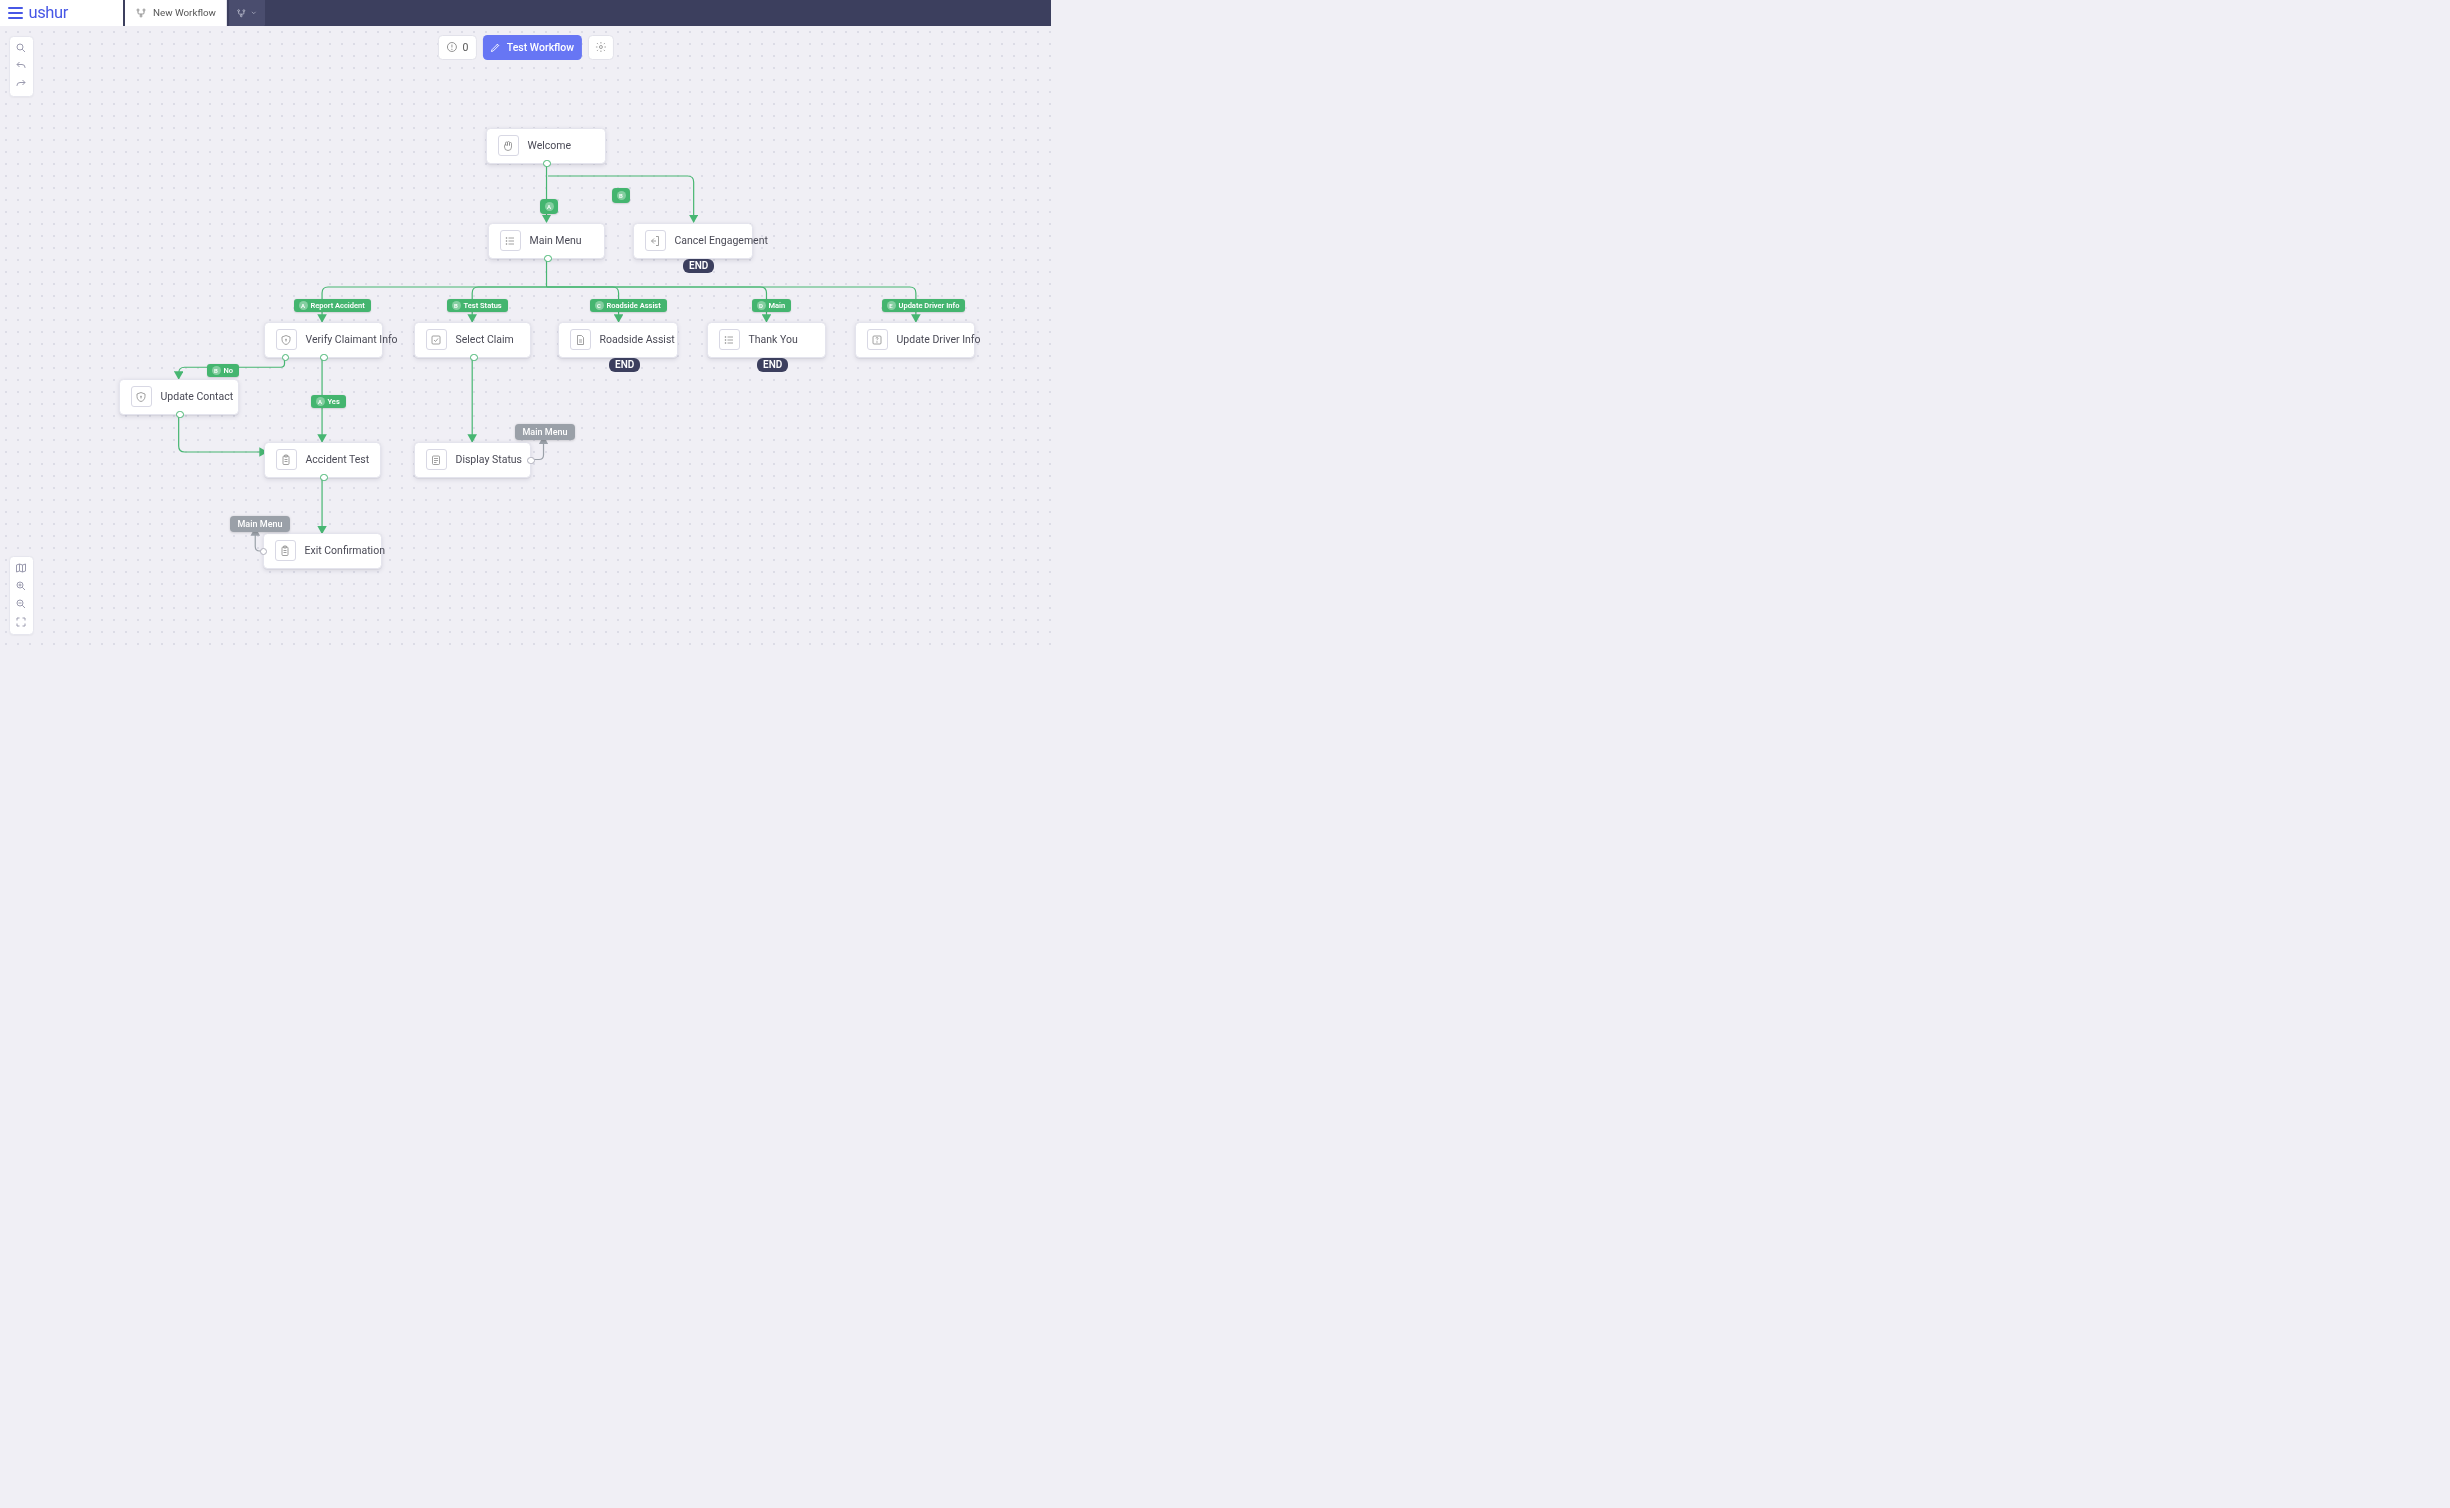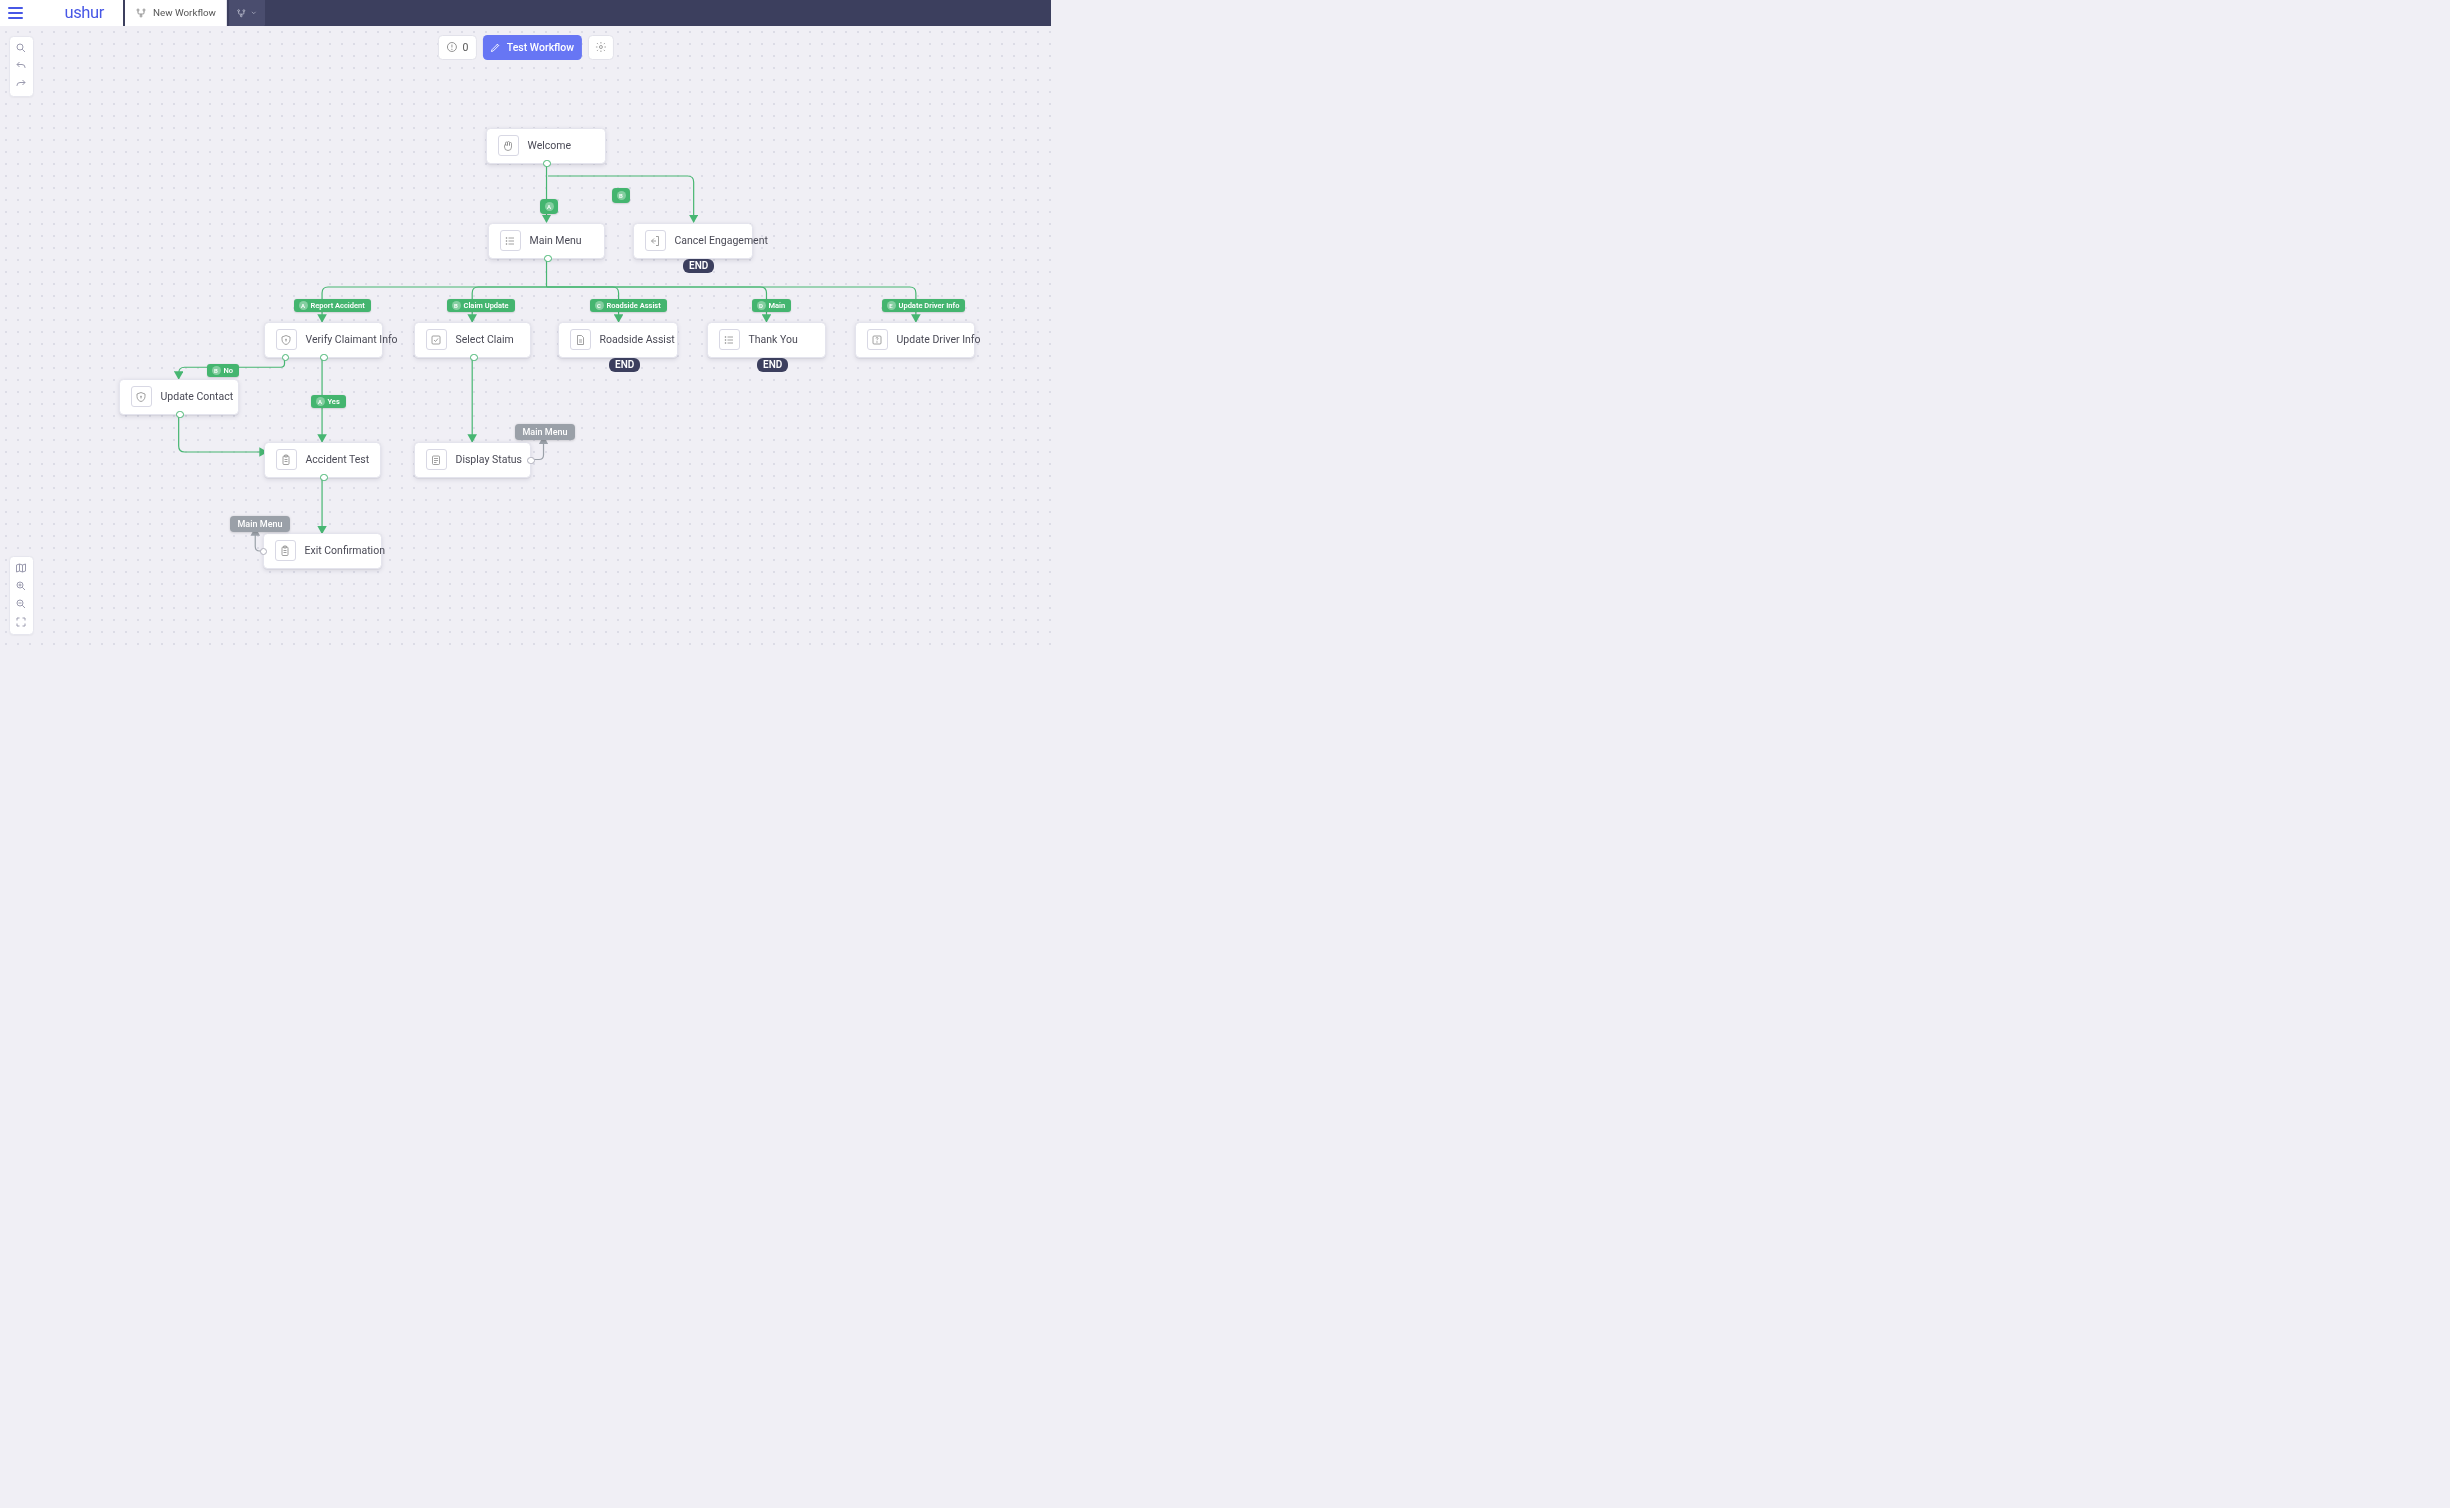--- a/index.html
+++ b/index.html
@@ -39,21 +39,20 @@
   .hamburger div {
     height: 1.9px;
     background: #4757e6;
     border-radius: 1.5px;
   }
   .logo-text {
     font-size: 16.5px;
     font-weight: 400;
     color: #4757e6;
     letter-spacing: -0.4px;
-    margin-left: 36px;
   }
   .tab {
     background: #fff;
     display: flex;
     align-items: center;
     padding: 0 10.5px;
     gap: 6px;
     font-size: 9.8px;
     color: #555;
     border-right: 0.8px solid #e2e2ea;
@@ -534,21 +533,21 @@
   <div class="edge-chip square" style="left:612px; top:162px">
       <span class="circ">B</span>
     </div>
 
   <div class="edge-chip" style="left:294px; top:273px">
       <span class="circ">A</span>
       <span>Report Accident</span>
     </div>
   <div class="edge-chip" style="left:447px; top:273px">
       <span class="circ">B</span>
-      <span>Claim Update</span>
+      <span>Test Status</span>
     </div>
   <div class="edge-chip" style="left:590px; top:273px">
       <span class="circ">C</span>
       <span>Roadside Assist</span>
     </div>
   <div class="edge-chip" style="left:752px; top:273px">
       <span class="circ">D</span>
       <span>Main</span>
     </div>
   <div class="edge-chip" style="left:882px; top:273px">

